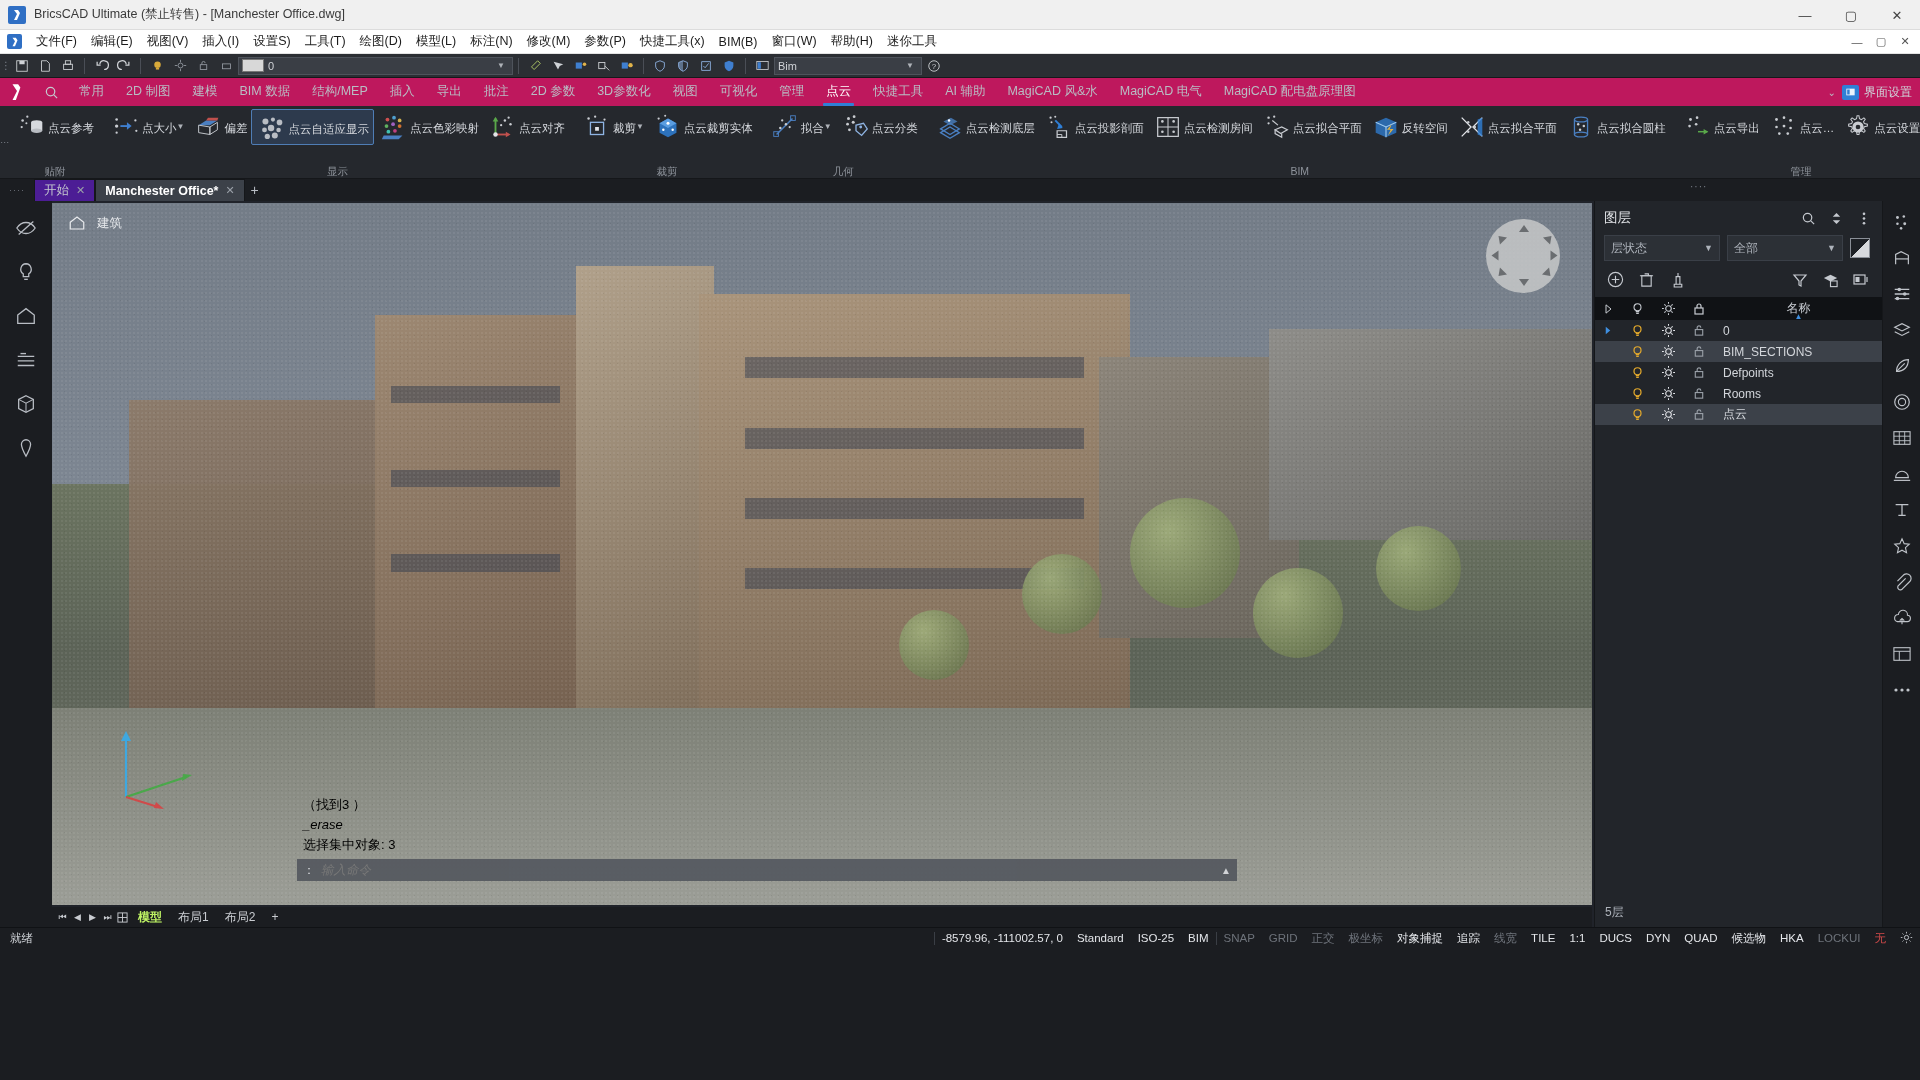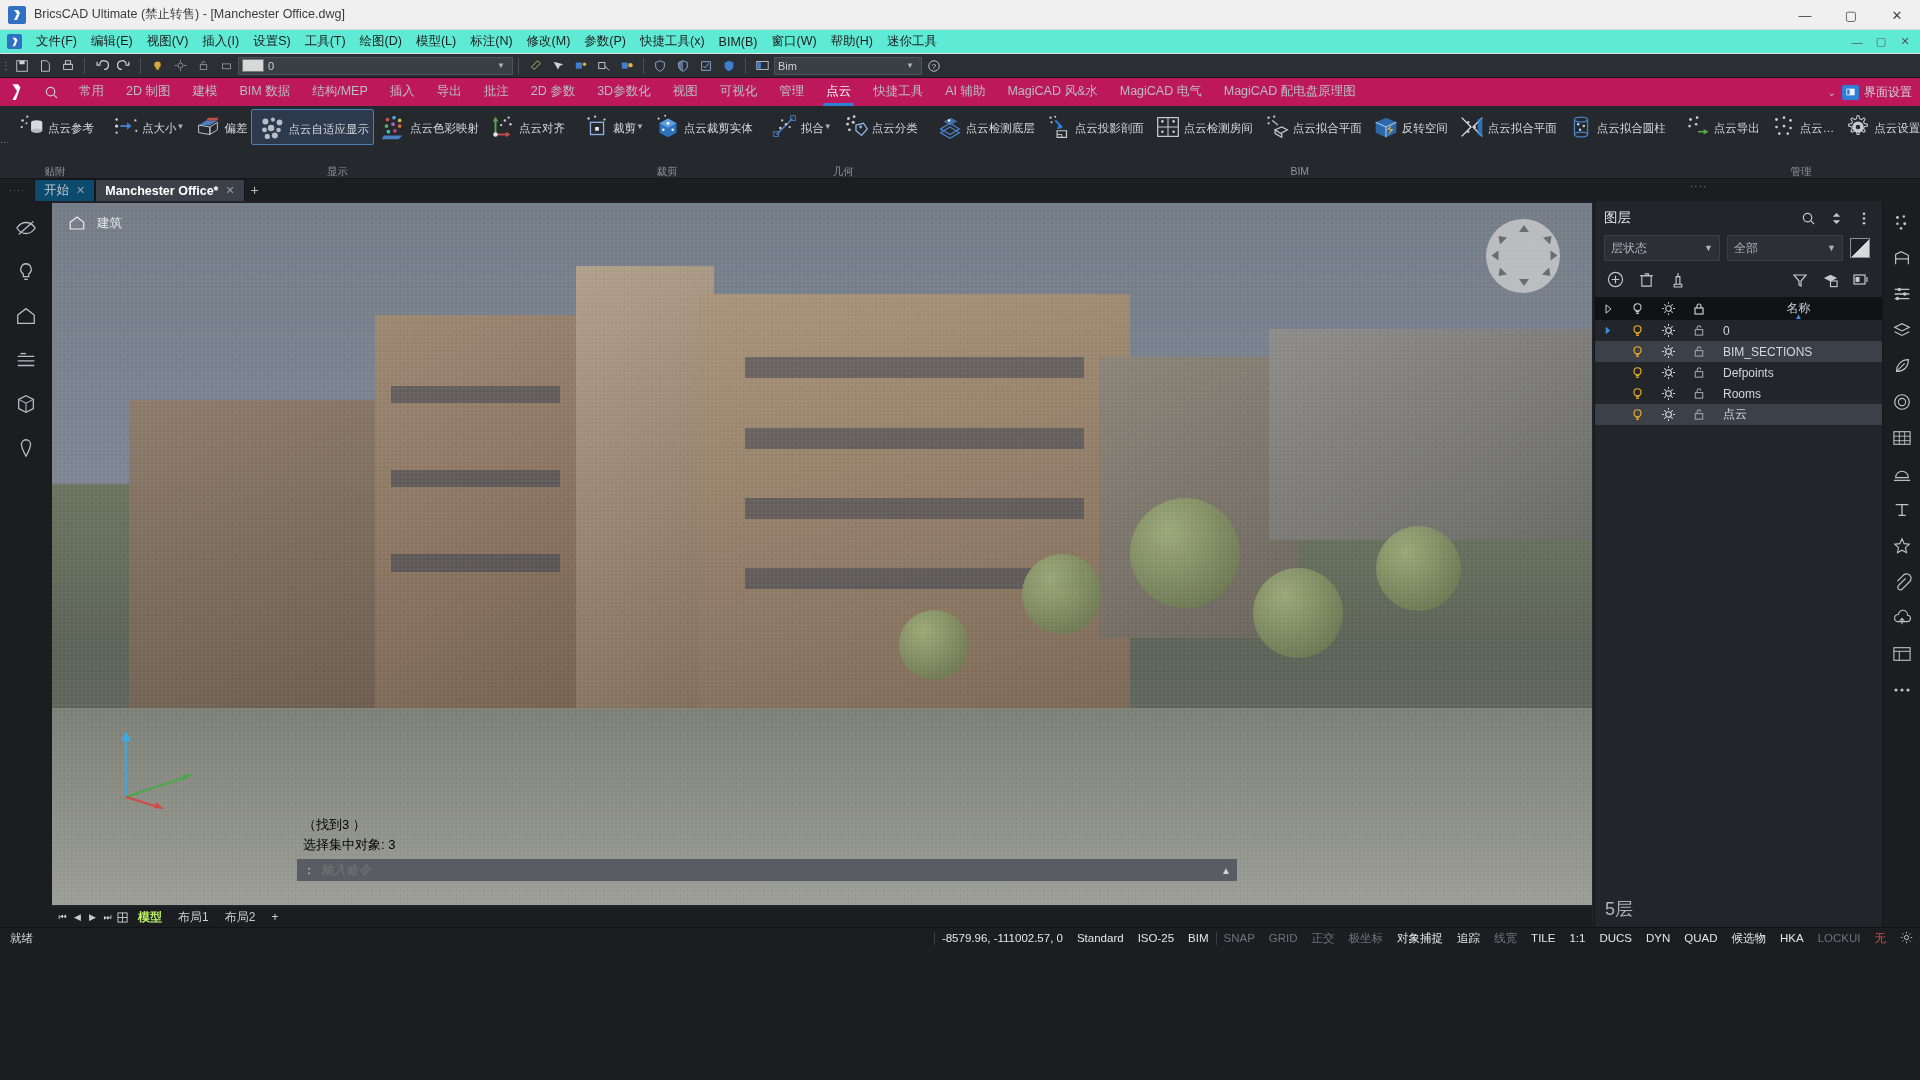--- a/index.html
+++ b/index.html
@@ -12,21 +12,21 @@
     position:relative; border-bottom:1px solid #dcdcdc; }
   #titlebar .logo{ width:18px;height:18px;margin:0 8px 0 8px;background:#2f6fc4;
     border-radius:2px;display:flex;align-items:center;justify-content:center;
     color:#fff;font-size:11px;font-weight:bold;}
   #titlebar .ttl{ font-size:12.5px;color:#3a3a3a; }
   #winbtns{ position:absolute; right:0; top:0; height:30px; display:flex; }
   #winbtns div{ width:46px;height:30px;display:flex;align-items:center;justify-content:center;
     font-size:13px;color:#444; }
 
   
-  #menubar{ height:24px; background:#5eead4; display:flex; align-items:center;
+  #menubar{ height:24px; background:#ffffff; display:flex; align-items:center;
     border-bottom:1px solid #e4e4e4; position:relative;}
   #menubar .mlogo{width:15px;height:15px;margin:0 7px;background:#2f6fc4;border-radius:2px;
     display:flex;align-items:center;justify-content:center;color:#fff;font-size:9px;}
   #menubar .mi{ font-size:12.5px; color:#1c1c1c; padding:3px 7px; white-space:nowrap;}
   #menuright{ position:absolute; right:4px; display:flex; gap:2px;}
   #menuright span{width:22px;height:20px;display:flex;align-items:center;justify-content:center;
     font-size:11px;color:#555;}
 
   
   #qtool{ height:24px; background:#2b2e33; display:flex; align-items:center;
@@ -72,21 +72,21 @@
   .rlabel{ font-size:11.5px;color:#d5d8dd; margin-top:3px; white-space:nowrap;
     text-align:center; line-height:13px;}
   .rcaret{ font-size:8px;color:#aeb2b8; height:10px; line-height:10px;}
 
   
   #tabstrip{ height:22px;background:#1b1d21;display:flex;align-items:flex-end;
     position:relative;}
   .tsgrip{width:34px;color:#6e737b;font-size:9px;display:flex;align-items:center;
     justify-content:center;height:22px;letter-spacing:1px;}
   .dtab{ height:22px;display:flex;align-items:center;gap:7px;padding:0 9px;
-    font-size:12.5px;color:#c5c9cf;background:#0c4a6e;border:1px solid #15171a;
+    font-size:12.5px;color:#c5c9cf;background:#4c1d95;border:1px solid #15171a;
     border-bottom:none;}
   .dtab.active{ background:#3c4149;color:#ffffff;font-weight:bold;}
   .dtab .x{font-size:11px;color:#9aa0a8;}
   .tplus{width:20px;height:22px;display:flex;align-items:center;justify-content:center;
     font-size:14px;color:#b9bdc4;}
   #tsdots{position:absolute;left:1690px;top:2px;color:#7a7f88;font-size:10px;
     letter-spacing:1px;}
 
   
   #main{ display:flex; height:726px; }
@@ -181,21 +181,21 @@
   #lpacts{display:flex;align-items:center;gap:12px;padding:2px 11px 8px 11px;}
   #lpacts .sp{flex:1;}
   .lpa{width:19px;height:19px;display:flex;align-items:center;justify-content:center;}
   #lphdr{display:flex;align-items:center;height:23px;background:#101215;
     font-size:12px;color:#c8ccd2;}
   #lphdr .c{display:flex;align-items:center;justify-content:center;height:23px;}
   .lrow{display:flex;align-items:center;height:21px;font-size:12px;color:#d3d6db;}
   .lrow.sel{background:#3c4149;}
   .lrow .c{display:flex;align-items:center;justify-content:center;height:21px;}
   .lname{padding-left:8px;}
-  #lpcount{margin-top:auto;font-size:18px;color:#aeb3bb;padding:5px 0 6px 10px;}
+  #lpcount{margin-top:auto;font-size:12px;color:#aeb3bb;padding:5px 0 6px 10px;}
 
   
   #rrail{width:38px;background:#1b1d21;display:flex;flex-direction:column;
     align-items:center;padding-top:8px;gap:10px;border-left:1px solid #15171a;}
   .rrb{width:26px;height:26px;display:flex;align-items:center;justify-content:center;}
 
   
   #status{height:21px;background:#1b1d21;display:flex;align-items:center;
     font-size:11.5px;color:#c3c7cd;border-top:1px solid #101215;}
   #status .ready{padding:0 10px;color:#d3d6db;}
@@ -850,20 +850,21 @@
           <path d="M18 12l5 10h-10z" fill="#3fa8e0"></path>
           <path d="M18 78 L78 58" stroke="#4aa84a" stroke-width="2.2" fill="none"></path>
           <path d="M84 56l-10 6 1-7z" fill="#4aa84a"></path>
           <path d="M18 78 L50 88" stroke="#d04a4a" stroke-width="2.2" fill="none"></path>
           <path d="M56 90l-10-1 2-6z" fill="#d04a4a"></path>
         </svg>
       </div>
 
       <div id="cmdov">
         <div class="cline">（找到3 ）</div>
+        <div class="cline it">_erase</div>
         <div class="cline">选择集中对象:   3</div>
         <div id="cmdbar">
           <span class="pr">：</span>
           <input type="text" placeholder="输入命令" style="">
           <span class="up">▲</span>
         </div>
       </div>
     </div>
 
     <div id="mlbar">

